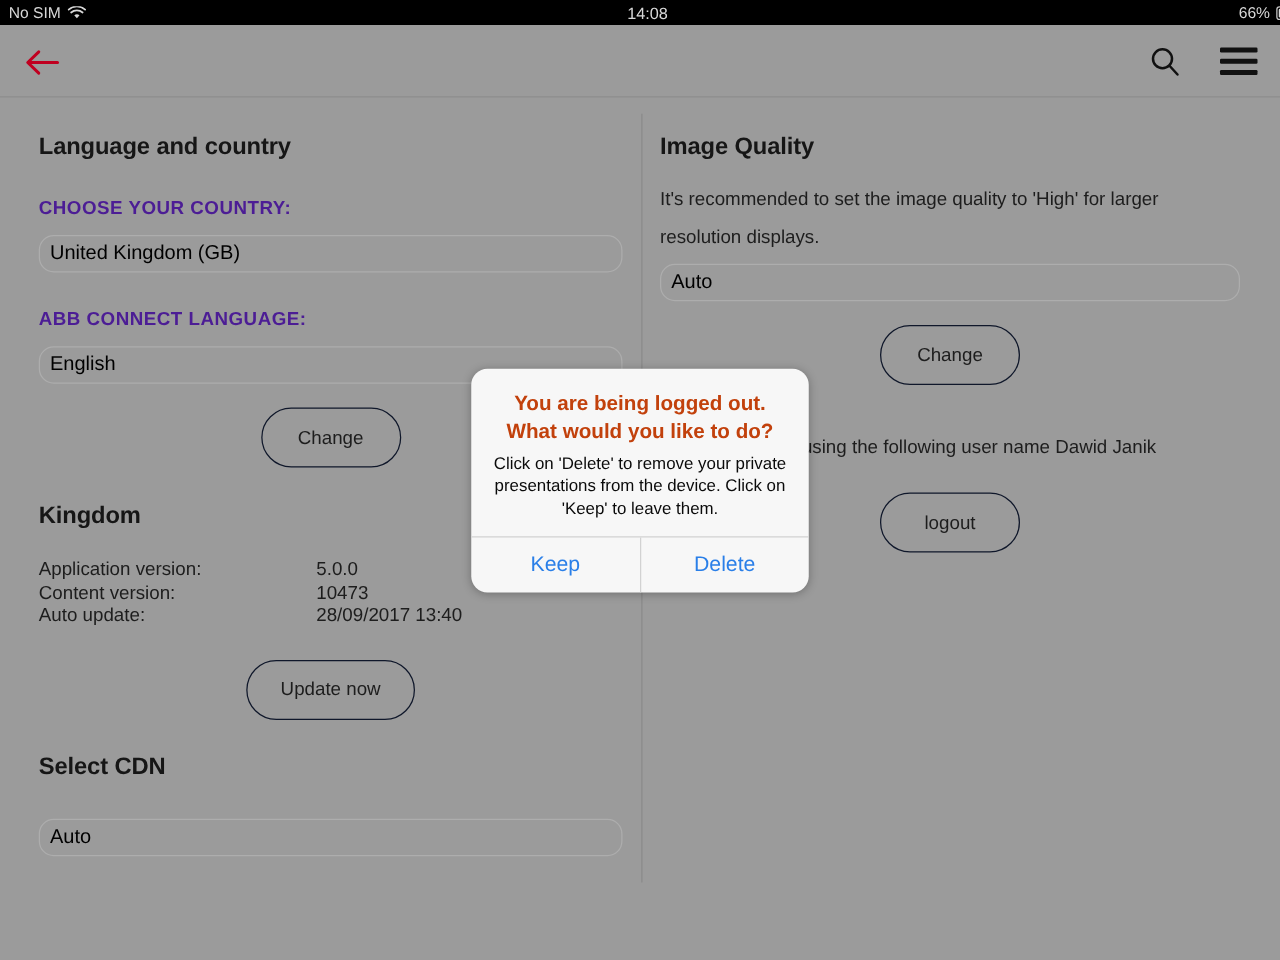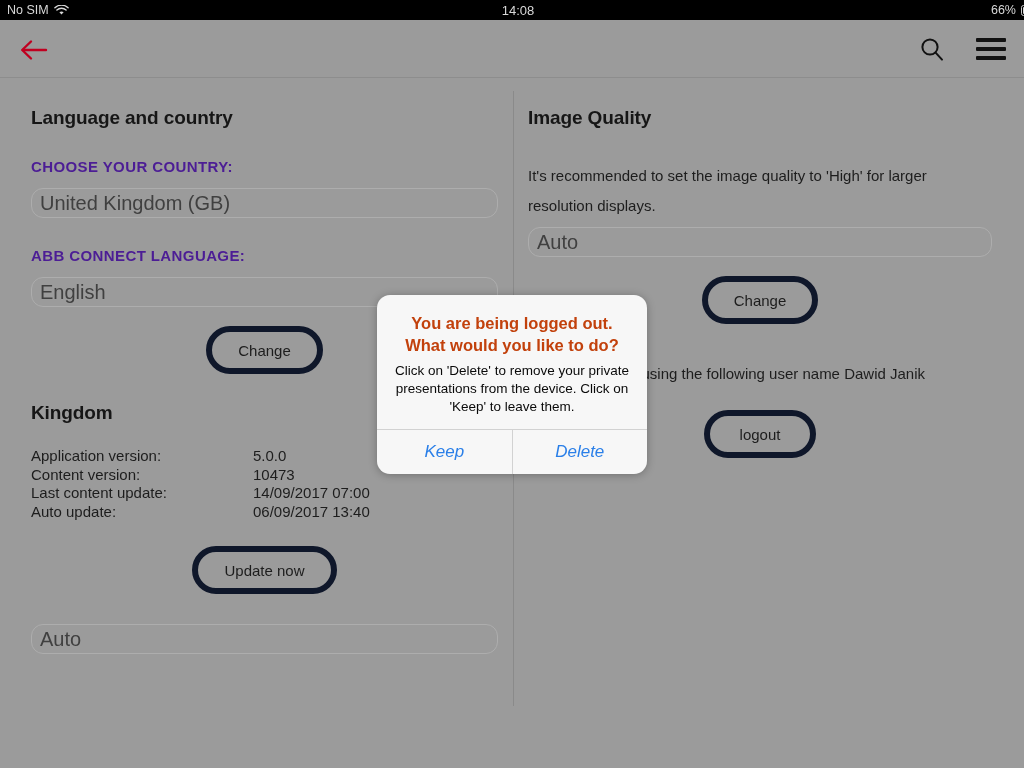--- a/index.html
+++ b/index.html
@@ -175,32 +175,32 @@
   }
   .textfield {
     height: 30px;
     border: 1px solid #adadad;
     border-radius: 12px;
     background: transparent;
     display: flex;
     align-items: center;
     padding: 0 8px;
     box-sizing: border-box;
-    font-size: 20px;
-    color: #404040;
+    font-size: 16px;
+    color: #000000;
     cursor: pointer;
   }
   .pill-btn {
     display: inline-flex;
     align-items: center;
     justify-content: center;
     height: 48px;
     min-width: 112px;
     padding: 0 26px;
-    border: 6px solid #0f172a;
+    border: 1px solid #0f172a;
     border-radius: 26px;
     background: transparent;
     font-family: "Liberation Sans", sans-serif;
     font-size: 15px;
     color: #1d1d1d;
     cursor: pointer;
   }
   .btn-row {
     display: flex;
     justify-content: center;
@@ -258,21 +258,20 @@
     height: 44px;
     display: flex;
     align-items: center;
     justify-content: center;
     font-size: 17px;
     color: #2a7fe8;
     background: transparent;
     border: none;
     font-family: "Liberation Sans", sans-serif;
     cursor: pointer;
-    font-style: italic;
   }
   .modal-btn + .modal-btn {
     border-left: 1px solid #d2d2d2;
   }
 </style>
 </head>
 <body>
 
 <div class="statusbar">
   <div class="sb-left">
@@ -340,46 +339,43 @@
       <div class="info-table" style="margin-top:23px;">
         <div class="info-row">
           <span class="info-key">Application version:</span>
           <span class="info-val">5.0.0</span>
         </div>
         <div class="info-row">
           <span class="info-key">Content version:</span>
           <span class="info-val">10473</span>
         </div>
         <div class="info-row">
-          <span class="info-key">Last content update:</span>
-          <span class="info-val">14/09/2017 07:00</span>
-        </div>
-        <div class="info-row">
           <span class="info-key">Auto update:</span>
-          <span class="info-val">06/09/2017 13:40</span>
+          <span class="info-val">28/09/2017 13:40</span>
         </div>
       </div>
 
       <div class="btn-row" style="margin-top:25px;justify-content:center;">
         <button class="pill-btn">Update now</button>
       </div>
     </div>
 
     <div>
+      <h2 class="section-title" style="margin-top:27px;">Select CDN</h2>
 
       <div class="textfield" style="margin-top:30px;">Auto</div>
     </div>
   </div>
 
   <div class="col-right">
 
     <div>
       <h2 class="section-title" style="margin-top:28px;">Image Quality</h2>
 
-      <div class="help-text" style="margin-top:32px;">It's recommended to set the image quality to 'High' for larger resolution displays.</div>
+      <div class="help-text" style="margin-top:16px;">It's recommended to set the image quality to 'High' for larger resolution displays.</div>
 
       <div class="textfield" style="margin-top:6px;">Auto</div>
 
       <div class="btn-row" style="margin-top:19px;">
         <button class="pill-btn">Change</button>
       </div>
     </div>
 
     <div>
       <div class="help-text" style="margin-top:35px; text-align:right; padding-right:67px;">using the following user name Dawid Janik</div>

